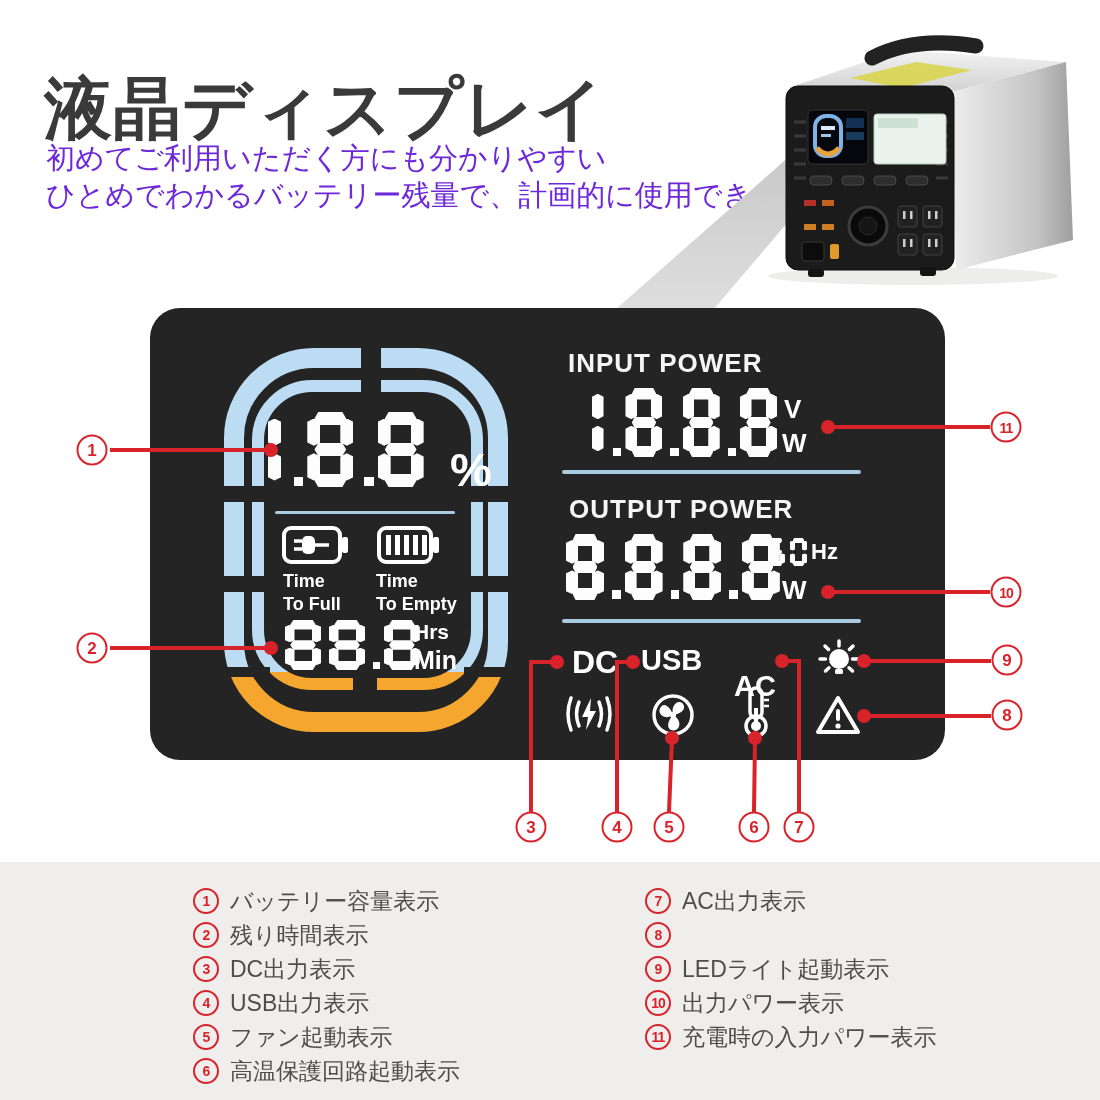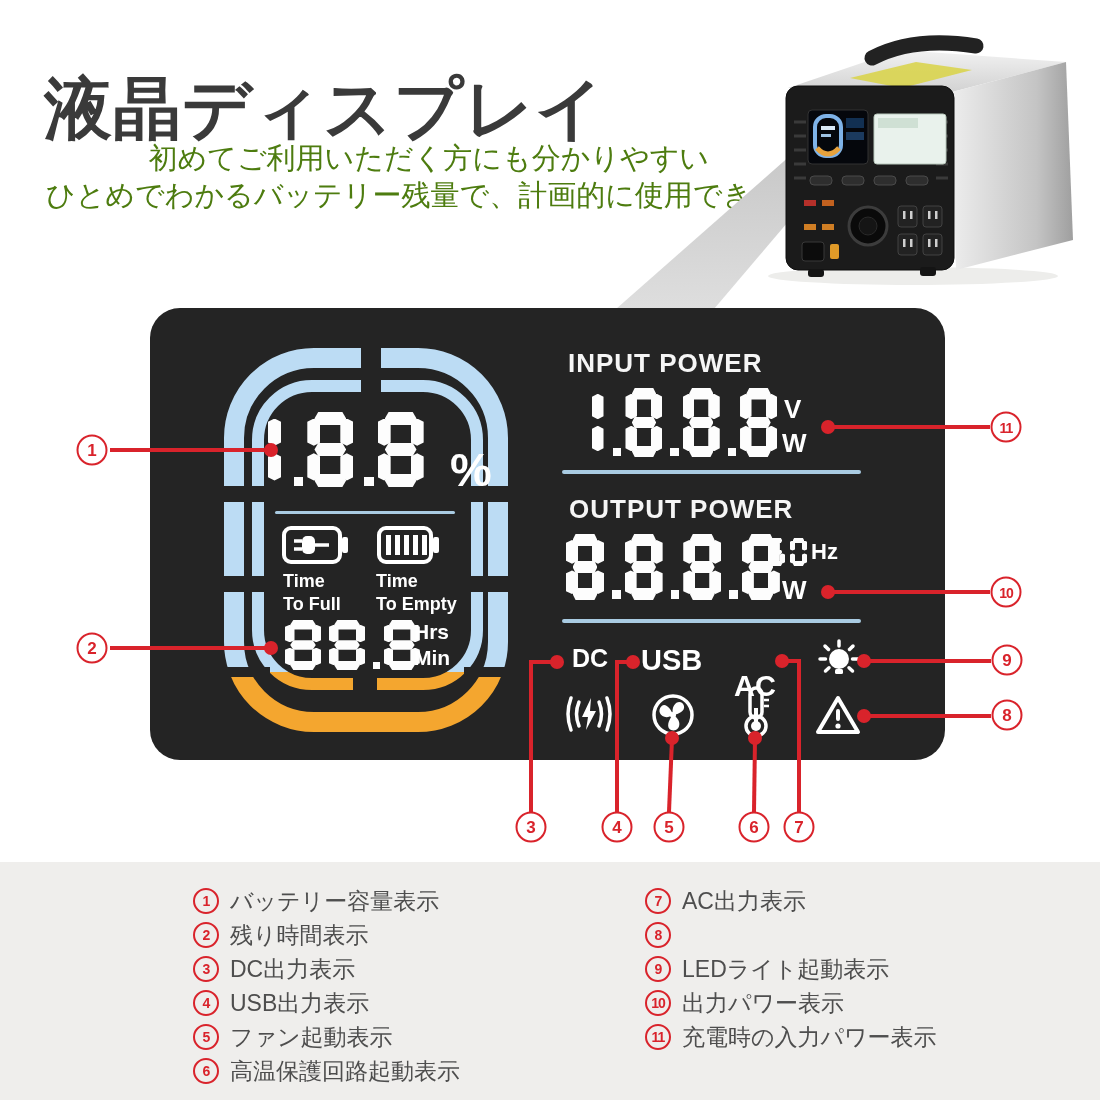--- a/index.html
+++ b/index.html
@@ -1,20 +1,20 @@
 <!DOCTYPE html>
 <html><head>
 <meta charset="utf-8">
 <style>
   html,body{margin:0;padding:0;background:#fff;}
   .page{position:relative;width:1100px;height:1100px;background:#ffffff;overflow:hidden;
         font-family:"Liberation Sans","DejaVu Sans",sans-serif;}
   
   .title{position:absolute;left:44px;top:64px;font-size:68px;font-weight:800;color:#3a3a3a;letter-spacing:1px;}
-  .subtitle{position:absolute;left:46px;top:140px;font-size:29px;line-height:37px;color:#4d7c0f;font-weight:500;text-align:center;}
+  .subtitle{position:absolute;left:46px;top:140px;font-size:29px;line-height:37px;color:#6d28d9;font-weight:500;}
   
   .beam-svg{position:absolute;left:0;top:0;z-index:1;}
   
   .product-svg{position:absolute;left:748px;top:18px;z-index:2;}
   
   .panel{position:absolute;left:150px;top:308px;width:795px;height:452px;background:#242424;border-radius:30px;z-index:3;color:#fff;}
   .panel .abs{position:absolute;}
   .ring-svg{position:absolute;left:0;top:0;}
   .lcd-label{font-weight:700;color:#f5f5f5;}
   .divider{position:absolute;background:#a9cbe2;border-radius:2px;}
@@ -324,21 +324,21 @@
           <i class="sg a"></i>
           <i class="sg b"></i>
           <i class="sg c"></i>
           <i class="sg d"></i>
           <i class="sg e"></i>
           <i class="sg f"></i>
           <i class="sg g"></i>
         </span>
       </div>
     <div class="abs" style="left:264px;top:312px;font-size:21px;font-weight:700;">Hrs</div>
-    <div class="abs" style="left:264px;top:338px;font-size:21px;font-weight:700;">Min</div>
+    <div class="abs" style="left:264px;top:338px;font-size:25px;font-weight:700;">Min</div>
 
     <div class="abs lcd-label" style="left:418px;top:40px;font-size:26px;letter-spacing:1px;">INPUT POWER</div>
     <div class="abs segrow" style="left:442px;top:80px;--dw:37px;--dh:69px;--t:11.5px;--dg:8px">
         <span class="segdigit narrow">
           <i class="sg b"></i>
           <i class="sg c"></i>
         </span>
         <span class="segdot"></span>
         <span class="segdigit">
           <i class="sg a"></i>
@@ -431,21 +431,21 @@
           <i class="sg c"></i>
           <i class="sg d"></i>
           <i class="sg e"></i>
           <i class="sg f"></i>
         </span>
       </div>
     <div class="abs" style="left:661px;top:231px;font-size:22px;font-weight:700;">Hz</div>
     <div class="abs" style="left:632px;top:267px;font-size:26px;font-weight:700;">W</div>
     <div class="divider" style="left:412px;top:311px;width:299px;height:4px;"></div>
 
-    <div class="abs" style="left:422px;top:336px;font-size:25px;font-weight:700;">DC</div>
+    <div class="abs" style="left:422px;top:336px;font-size:32px;font-weight:700;">DC</div>
     <div class="abs" style="left:491px;top:336px;font-size:29px;font-weight:700;">USB</div>
     <div class="abs" style="left:584px;top:336px;font-size:29px;font-weight:700;margin-top:26px;">AC</div>
 
     <svg class="abs" style="left:666px;top:330px;" width="46" height="46" viewBox="0 0 46 46">
       <circle cx="23" cy="21" r="10" fill="#fff"></circle>
       <rect x="19" y="31" width="8" height="5" rx="1.5" fill="#fff"></rect>
       <g stroke="#fff" stroke-width="3.5" stroke-linecap="round">
         <path d="M23,3 v5"></path>
           <path d="M9,8 l3.5,3.5"></path>
           <path d="M37,8 l-3.5,3.5"></path>

